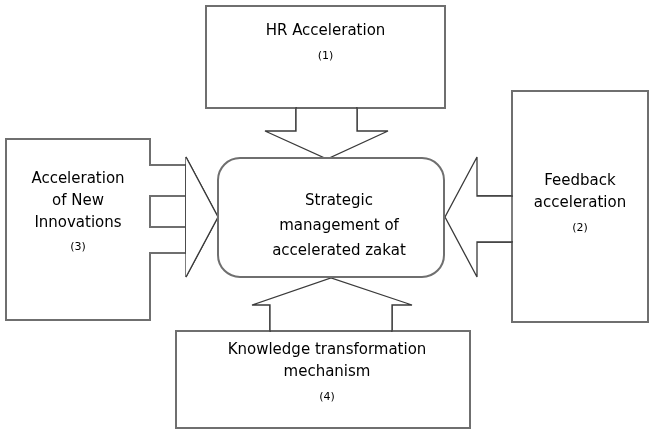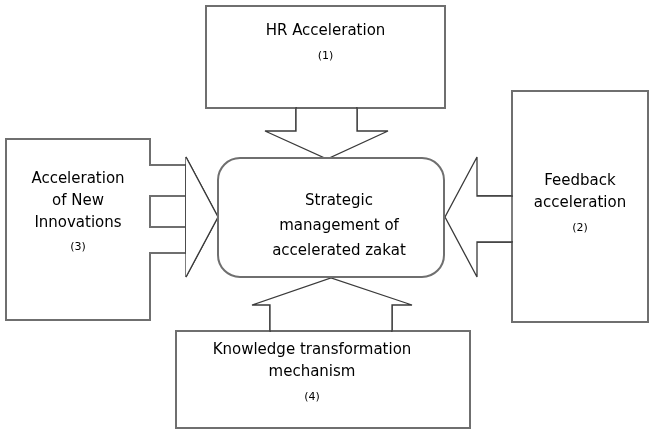--- a/index.html
+++ b/index.html
@@ -111,21 +111,21 @@
       <div class="node-index">(2)</div>
     </div>
 
     <div class="node-label" style="left:6px; top:168px; width:144px;">
       <div class="node-title">Acceleration
 of New
 Innovations</div>
       <div class="node-index">(3)</div>
     </div>
 
-    <div class="node-label" style="left:165px; top:339px; width:294px;">
+    <div class="node-label" style="left:180px; top:339px; width:294px;">
       <div class="node-title">Knowledge transformation
 mechanism</div>
       <div class="node-index">(4)</div>
     </div>
 
     <div class="node-label" style="left:218px; top:170px; width:242px;margin-top:18px;">
       <div class="node-title-center">Strategic
 management of
 accelerated zakat</div>
     </div>

